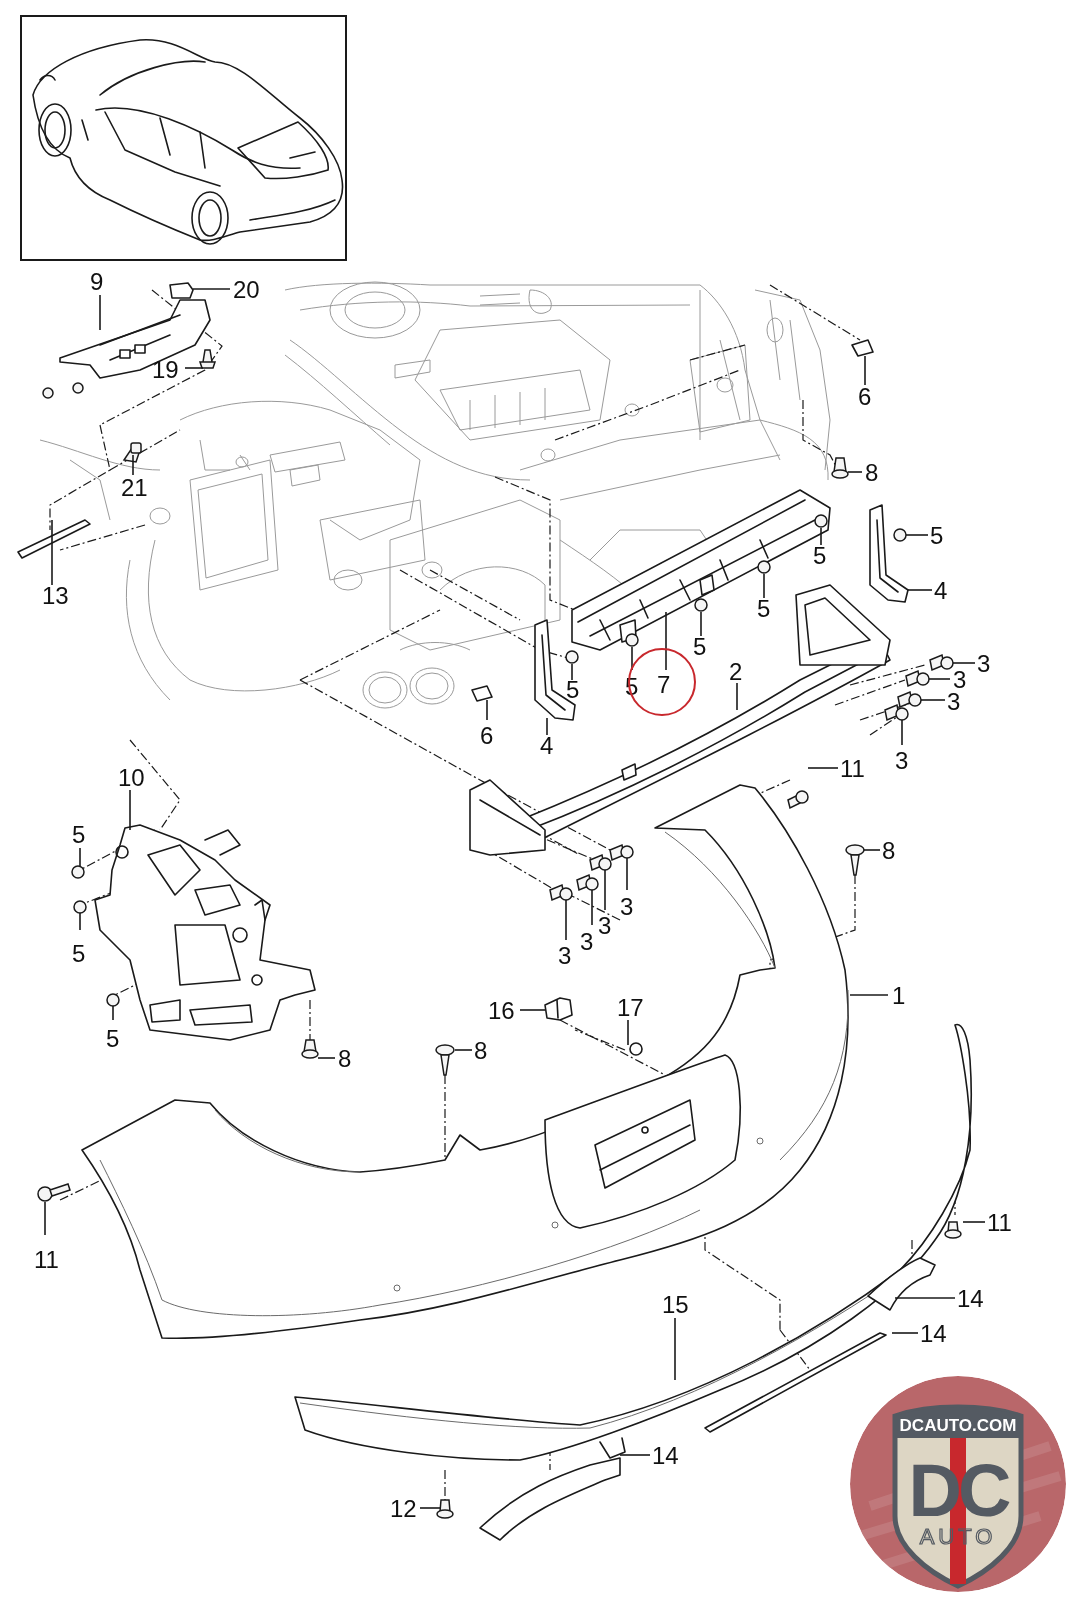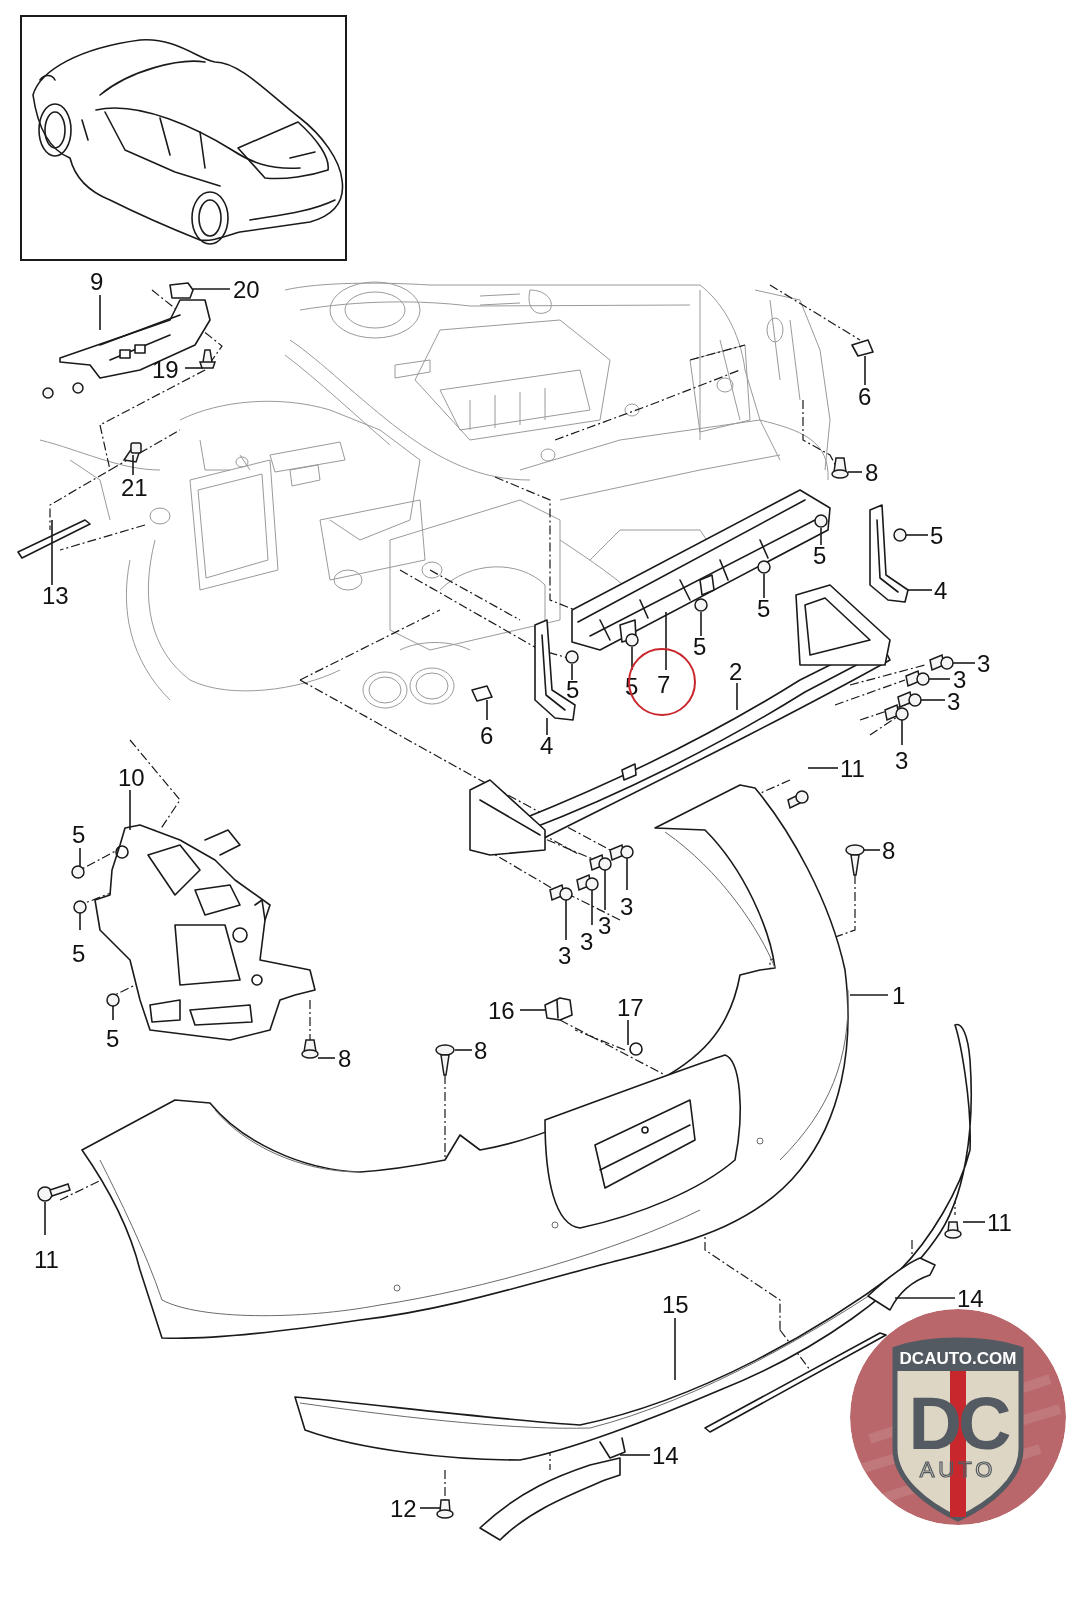--- a/index.html
+++ b/index.html
@@ -7,21 +7,21 @@
   #diagram { position:absolute; left:0; top:0; width:1067px; height:1600px; }
   .ln { fill:none; stroke:#1a1a1a; stroke-width:1.6; stroke-linejoin:round; stroke-linecap:round; }
   .ln-thin { fill:none; stroke:#6b6b6b; stroke-width:1; }
   .ln-bg { fill:none; stroke:#9a9a9a; stroke-width:1; }
   .part { fill:#ffffff; stroke:#1a1a1a; stroke-width:1.6; stroke-linejoin:round; }
   .dash { fill:none; stroke:#1a1a1a; stroke-width:1.2; stroke-dasharray:9 3 2 3; }
   .leader { stroke:#1a1a1a; stroke-width:1.6; fill:none; }
   .callout { font-family:"Liberation Sans", sans-serif; font-size:24px; fill:#111111; }
   .fastener { fill:#f5f5f5; stroke:#1a1a1a; stroke-width:1.5; }
   .hl-circle { fill:none; stroke-width:2; }
-  #logo { position:absolute; left:850px; top:1309px; width:216px; height:216px; border-radius:50%; overflow:hidden; }
+  #logo { position:absolute; left:850px; top:1376px; width:216px; height:216px; border-radius:50%; overflow:hidden; }
   #logo svg { width:100%; height:100%; display:block; }
 </style>
 </head>
 <body>
 
 <svg id="diagram" viewBox="0 0 1067 1600" xmlns="http://www.w3.org/2000/svg">
 
   <g>
     <rect x="21" y="16" width="325" height="244" fill="#ffffff" stroke="#1a1a1a" stroke-width="2"></rect>
     <g>

